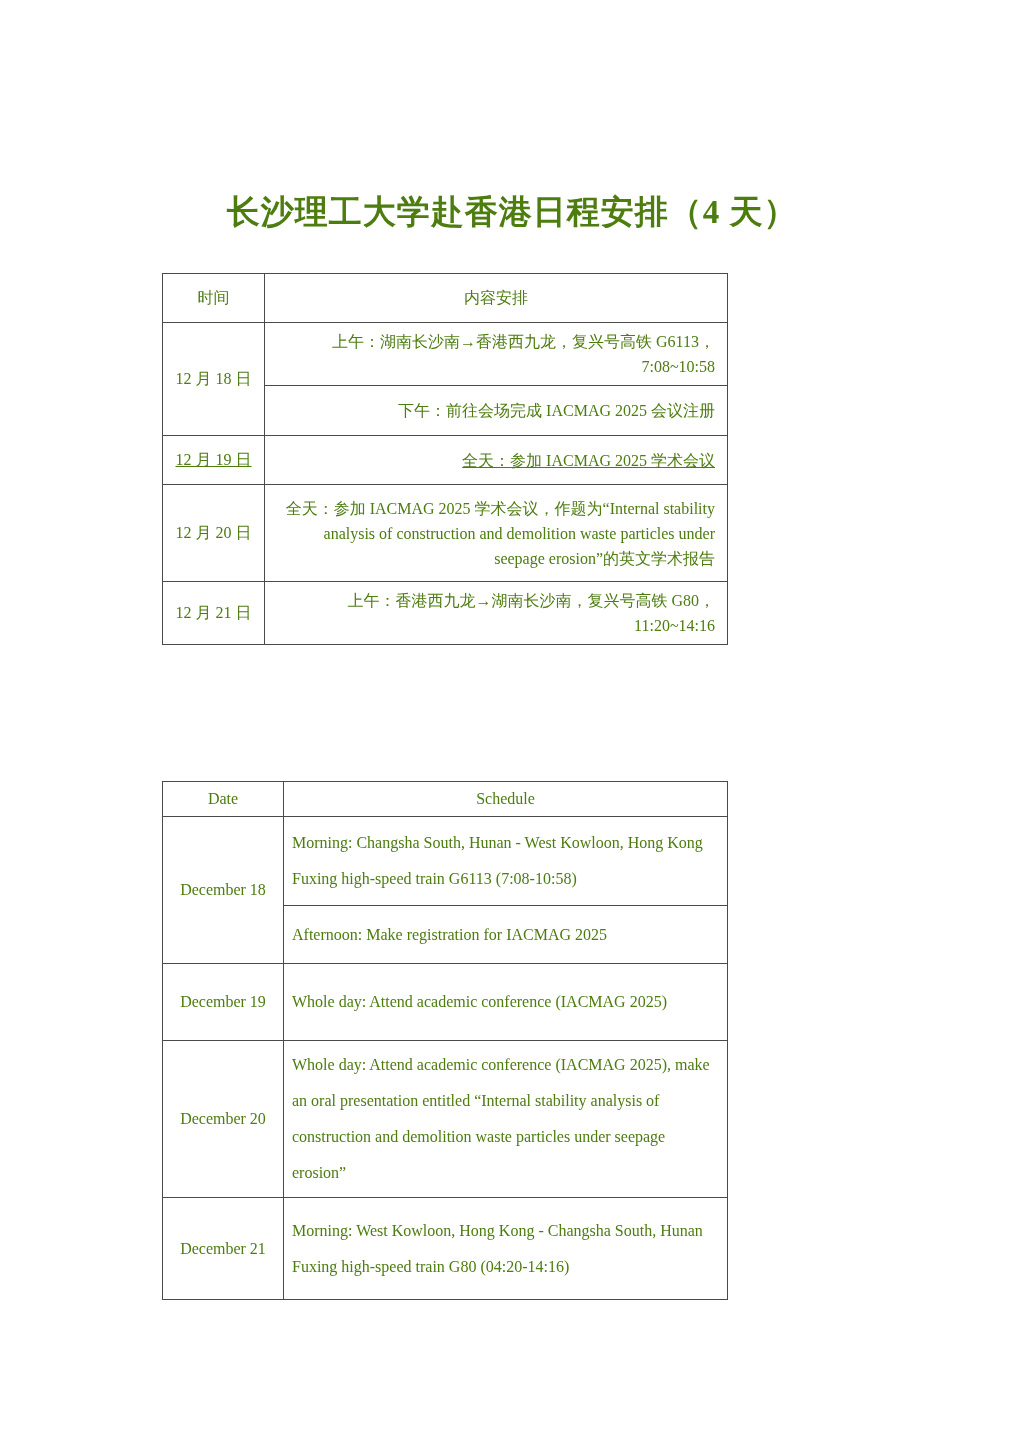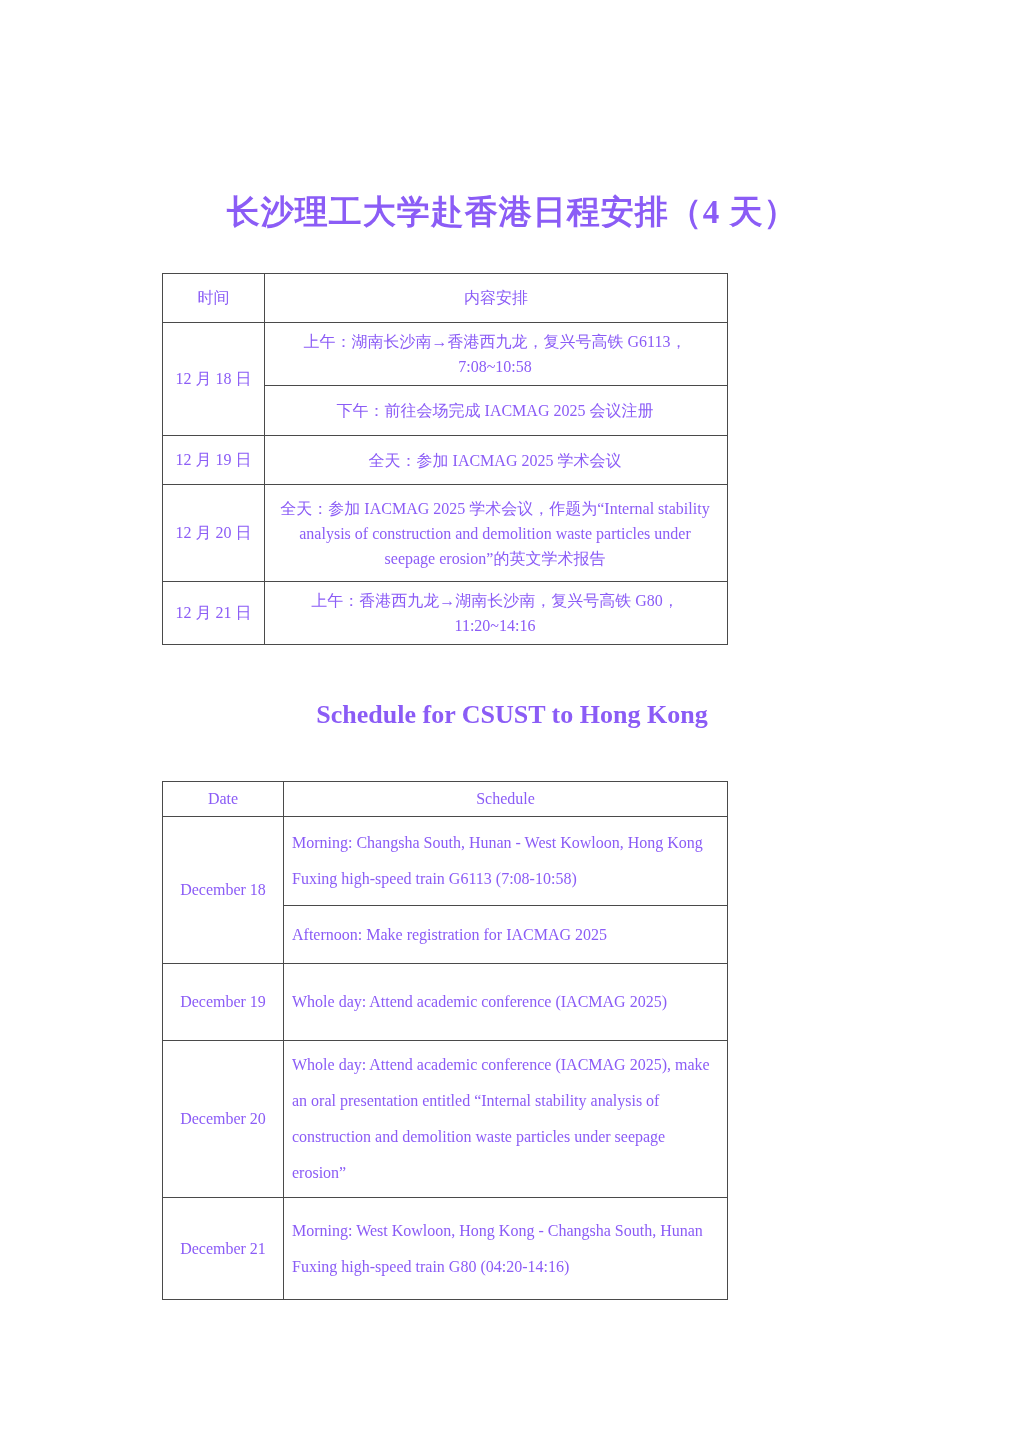--- a/index.html
+++ b/index.html
@@ -6,21 +6,21 @@
     margin: 0;
     padding: 0;
     background: #ffffff;
   }
   .page {
     position: relative;
     width: 1024px;
     height: 1448px;
     background: #ffffff;
     font-family: "Liberation Serif", "DejaVu Serif", serif;
-    color: #8b5cf6;
+    color: #4d7c0f;
     overflow: hidden;
   }
   .title-zh {
     position: absolute;
     top: 190px;
     left: 0;
     width: 100%;
     text-align: center;
     font-size: 33px;
     font-weight: bold;
@@ -55,21 +55,21 @@
   table.tbl-en { top: 781px; }
 
   .tbl-zh col.c-date { width: 102px; }
   .tbl-en col.c-date { width: 121px; }
 
   th.hdr { text-align: center; padding: 2px 4px; }
 
   td.date-cell { text-align: center; padding: 2px 4px; }
 
   .tbl-zh td.content-cell {
-    text-align: center;
+    text-align: right;
     padding: 6px 12px 6px 10px;
     line-height: 25px;
   }
   .tbl-en td.content-cell {
     text-align: left;
     padding: 6px 10px 6px 8px;
   }
   .tbl-en .line {
     line-height: 36px;
     white-space: nowrap;
@@ -80,21 +80,21 @@
   .tbl-en td.justify-cell {
     line-height: 36px;
     padding: 6px 10px 6px 8px;
     margin-top: 15px;
   }
 
   
   .tbl-zh tr.r-hdr  { height: 49px; }
   .tbl-zh tr.r-18a  { height: 50px; }
   .tbl-zh tr.r-18b  { height: 50px; font-family: Liberation Serif, serif; }
-  .tbl-zh tr.r-19   { height: 49px; }
+  .tbl-zh tr.r-19   { height: 49px; text-decoration: underline; }
   .tbl-zh tr.r-20   { height: 97px; }
   .tbl-zh tr.r-21   { height: 49px; }
 
   .tbl-en tr.r-hdr  { height: 35px; }
   .tbl-en tr.r-18a  { height: 89px; }
   .tbl-en tr.r-18b  { height: 58px; }
   .tbl-en tr.r-19   { height: 77px; margin-left: 48px; }
   .tbl-en tr.r-20   { height: 113px; }
   .tbl-en tr.r-21   { height: 102px; }
 </style>
@@ -130,21 +130,20 @@
       <td class="date-cell">12 月 20 日</td>
       <td class="content-cell justify-cell">全天：参加 IACMAG 2025 学术会议，作题为“Internal stability analysis of construction and demolition waste particles under seepage erosion”的英文学术报告</td>
     </tr>
     <tr class="r-21">
       <td class="date-cell">12 月 21 日</td>
       <td class="content-cell">上午：香港西九龙→湖南长沙南，复兴号高铁 G80，11:20~14:16</td>
     </tr>
   </tbody>
     </table>
 
-  <h2 class="title-en">Schedule for CSUST to Hong Kong</h2>
 
   <table class="sched tbl-en">
     <colgroup>
         <col class="c-date">
         <col>
       </colgroup>
     <tbody>
         <tr class="r-hdr">
       <th class="hdr">Date</th>
       <th class="hdr">Schedule</th>

